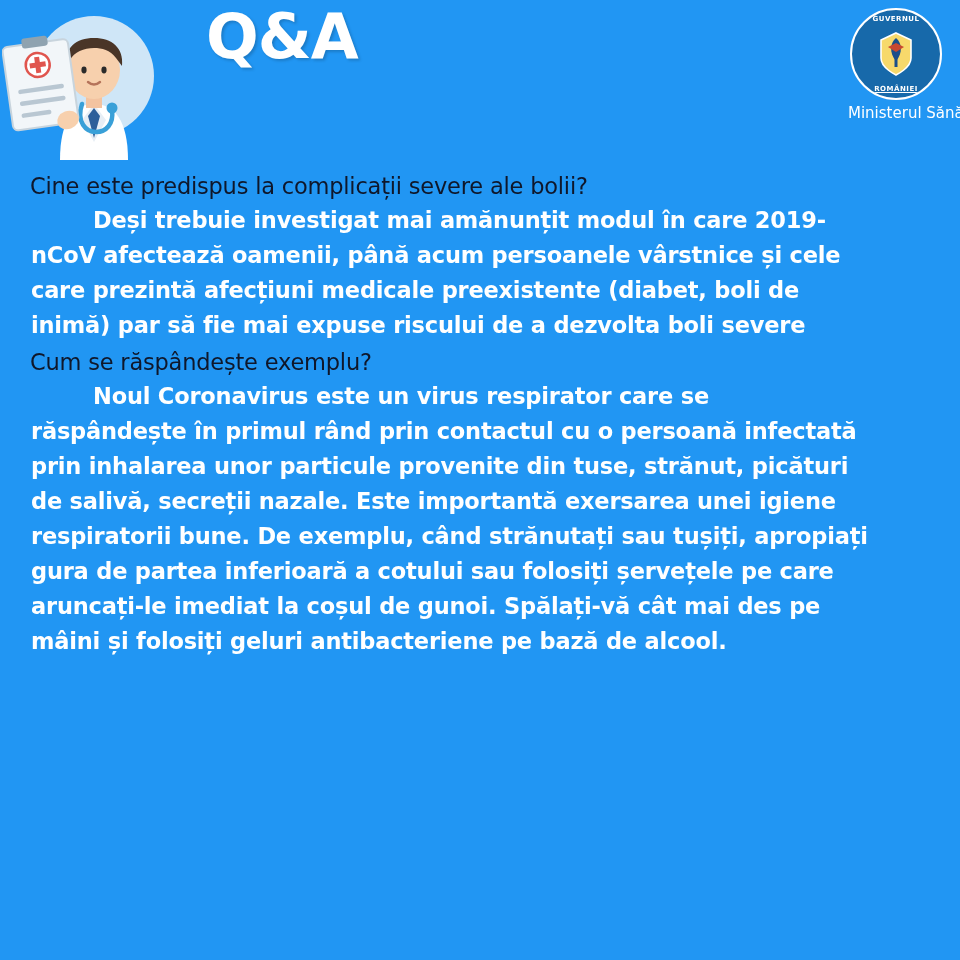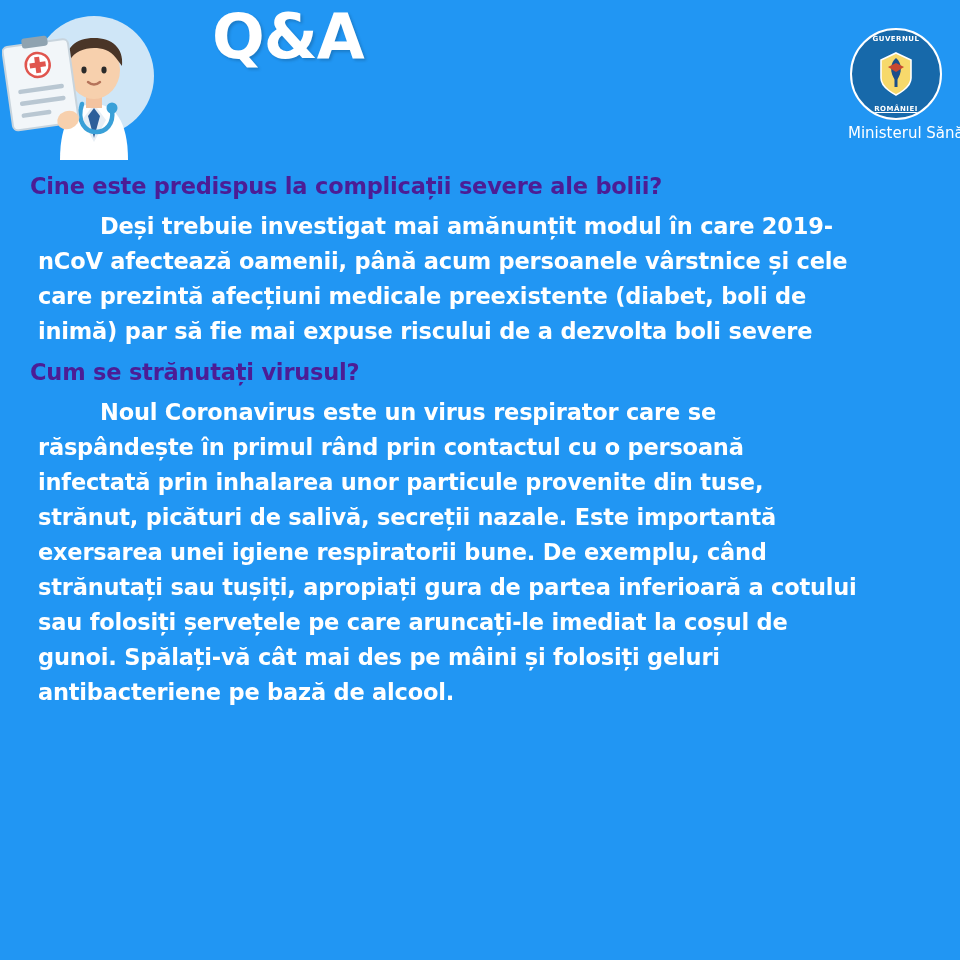--- a/index.html
+++ b/index.html
@@ -25,21 +25,21 @@
   .doctor-illustration {
     position: absolute;
     left: 2px;
     top: 8px;
     width: 176px;
     height: 152px;
   }
 
   .title-block {
     position: absolute;
-    left: 196px;
+    left: 190px;
     top: 4px;
     width: 510px;
     text-align: left;
   }
   .title-qa {
     font-family: "DejaVu Sans", sans-serif;
     font-weight: bold;
     font-size: 62px;
     line-height: 66px;
     color: #ffffff;
@@ -61,21 +61,20 @@
     position: absolute;
     right: 16px;
     top: 8px;
     display: flex;
     gap: 14px;
     align-items: flex-start;
   }
   .emblem-wrap {
     text-align: center;
     width: 96px;
-    margin-top: 20px;
   }
   .emblem {
     width: 88px;
     height: 88px;
     margin: 0 auto;
     border-radius: 50%;
     background: #1769aa;
     position: relative;
     overflow: hidden;
     border: 2px solid #ffffff;
@@ -112,35 +111,35 @@
     white-space: nowrap;
   }
 
   
   .content {
     padding: 6px 30px 0 30px;
     width: 900px;
     box-sizing: border-box;
   }
   .question {
-    color: #4c1d95;
-    font-weight: bold;
+    color: #0f172a;
+    font-weight: normal;
     font-size: 22.5px;
     line-height: 30px;
     margin: 0 0 2px 0;
     letter-spacing: -0.2px;
   }
   .q2 { margin-top: 4px; }
   .q3 { margin-top: 4px; padding-left: 18px; }
   .answer {
     color: #ffffff;
     font-weight: bold;
     font-size: 22.5px;
     line-height: 35px;
-    margin: 8px;
+    margin: 1px;
     text-indent: 62px;
     letter-spacing: -0.2px;
   }
   .answer.a3 { text-indent: 62px; }
 </style>
 </head>
 <body>
 
 <div class="header">
 
@@ -212,20 +211,20 @@
 </div>
 
 <div class="content">
 
   <div class="qa-item">
     <p class="question q1">Cine este predispus la complicații severe ale bolii?</p>
     <p class="answer a1">Deși trebuie investigat mai amănunțit  modul în care 2019-nCoV afectează oamenii, până acum persoanele vârstnice și cele care prezintă afecțiuni medicale preexistente (diabet, boli de inimă) par să fie mai expuse riscului de a dezvolta boli severe</p>
   </div>
 
   <div class="qa-item">
-    <p class="question q2">Cum se strănutați virusul?</p>
+    <p class="question q2">Cum se răspândește exemplu?</p>
     <p class="answer a2">Noul Coronavirus este un virus respirator care se răspândește în primul rând prin contactul cu o persoană infectată prin inhalarea unor particule provenite din tuse, strănut, picături de salivă, secreții nazale. Este importantă exersarea unei igiene respiratorii bune. De exemplu, când strănutați sau tușiți, apropiați gura de partea inferioară a cotului sau folosiți șervețele pe care aruncați-le imediat la coșul de gunoi. Spălați-vă cât mai des pe mâini și folosiți geluri antibacteriene pe bază de alcool.</p>
   </div>
 
   <div class="qa-item">
   </div>
 
 </div>
 
 </body></html>

